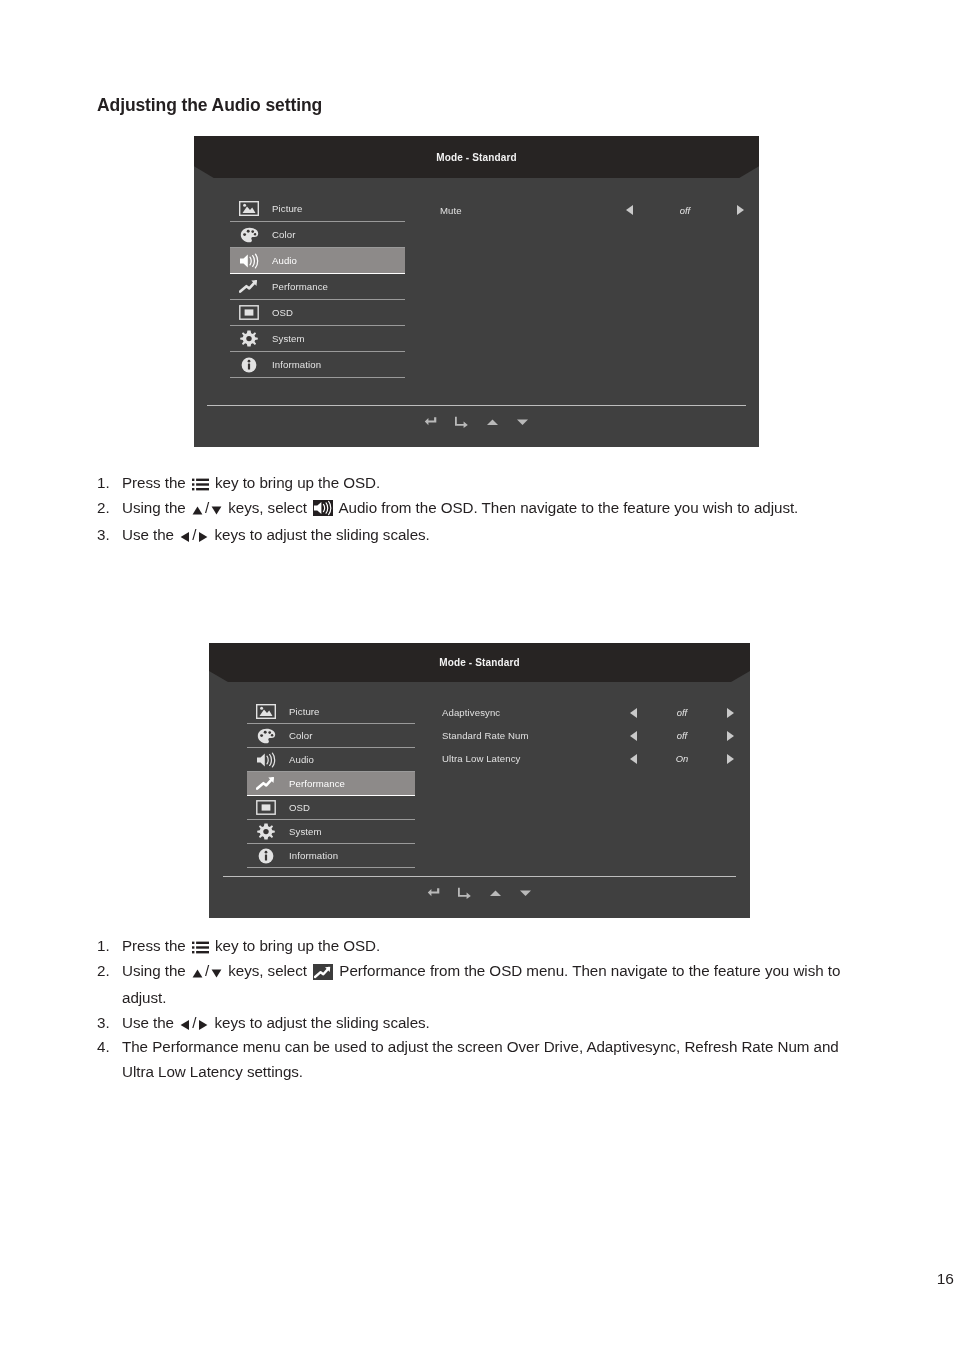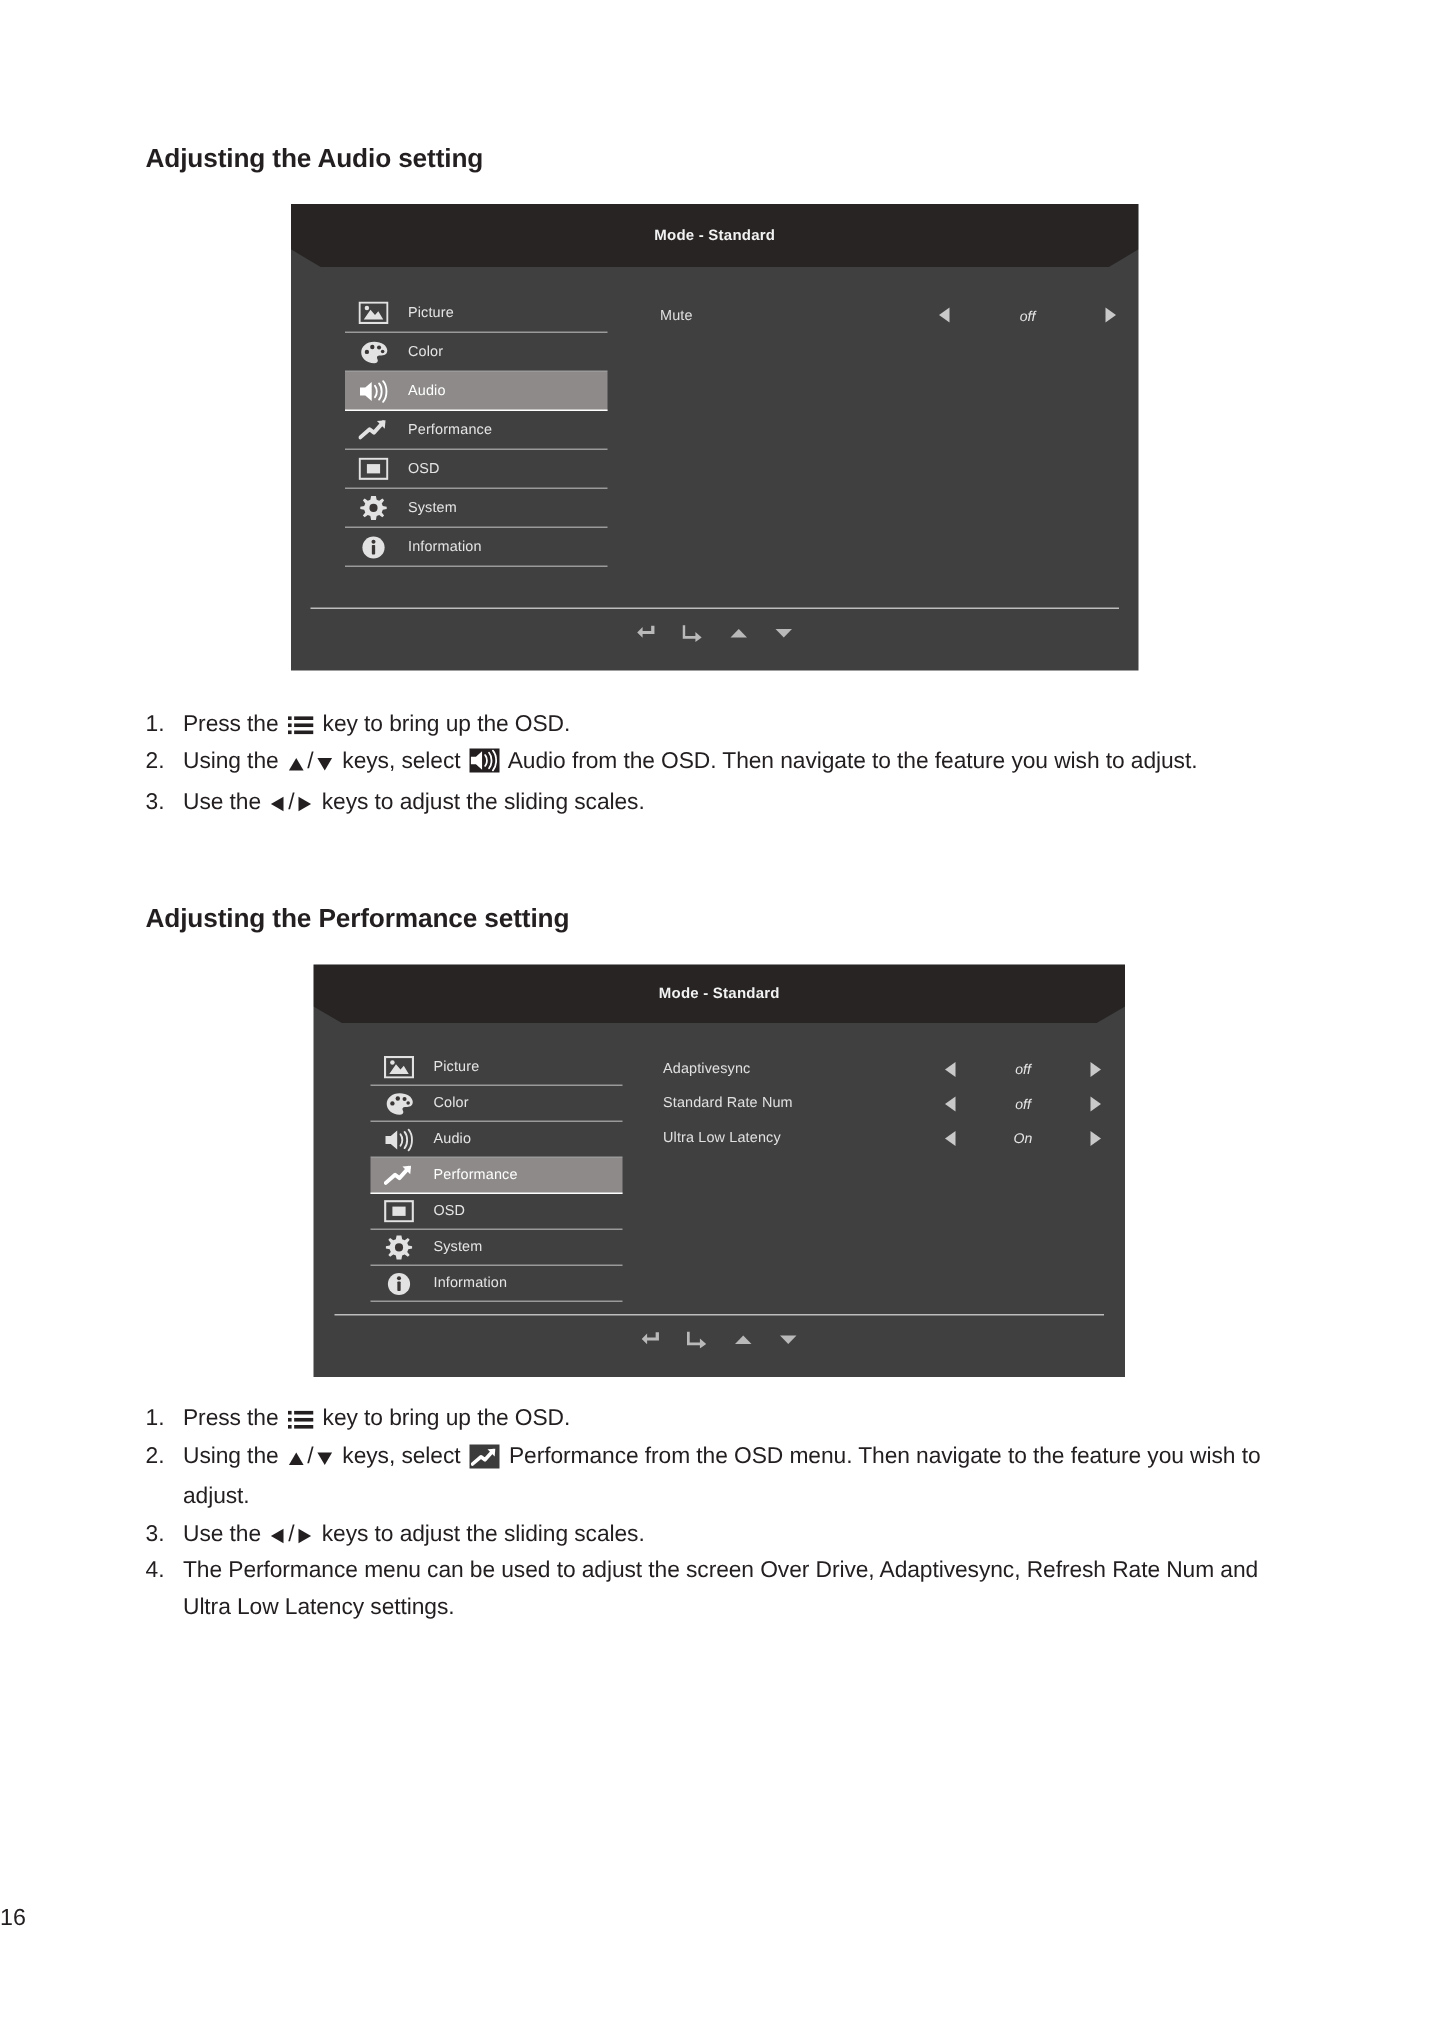--- a/index.html
+++ b/index.html
@@ -272,21 +272,21 @@
     align-items: center;
     justify-content: center;
   }
   .inline-icon svg { display: block; }
 
   
   .page-number {
     position: absolute;
     left: 0; right: 0;
     top: 1270px;
-    text-align: left;
+    text-align: right;
     font-size: 15.5px;
     color: #231f20;
   }
 </style>
 </head>
 <body>
 
 <div class="page">
 
   <h2 class="section-heading" id="heading-audio">Adjusting the Audio setting</h2>
@@ -438,21 +438,20 @@
       <div class="step">
         <span class="step-num">3.</span>
         <span class="step-text">Use the <span class="inline-icon"><svg width="10" height="12" viewBox="0 0 10 12">
               <path d="M0.6 6 L9.0 1.1 L9.0 10.9 Z" fill="#231f20"></path>
             </svg></span>/<span class="inline-icon"><svg width="10" height="12" viewBox="0 0 10 12">
               <path d="M9.4 6 L1.0 1.1 L1.0 10.9 Z" fill="#231f20"></path>
             </svg></span> keys to adjust the sliding scales.</span>
       </div>
     </div>
 
-  <h2 class="section-heading" id="heading-performance">Adjusting the Performance setting</h2>
 
   <div class="osd" id="osd-performance">
       <div class="osd-header">
         <div class="osd-title">Mode - Standard</div>
       </div>
       <div class="osd-body">
         <div class="osd-menu">
           <div class="menu-item">
             <span class="menu-icon">
               <svg width="20" height="15" viewBox="0 0 20 15">

